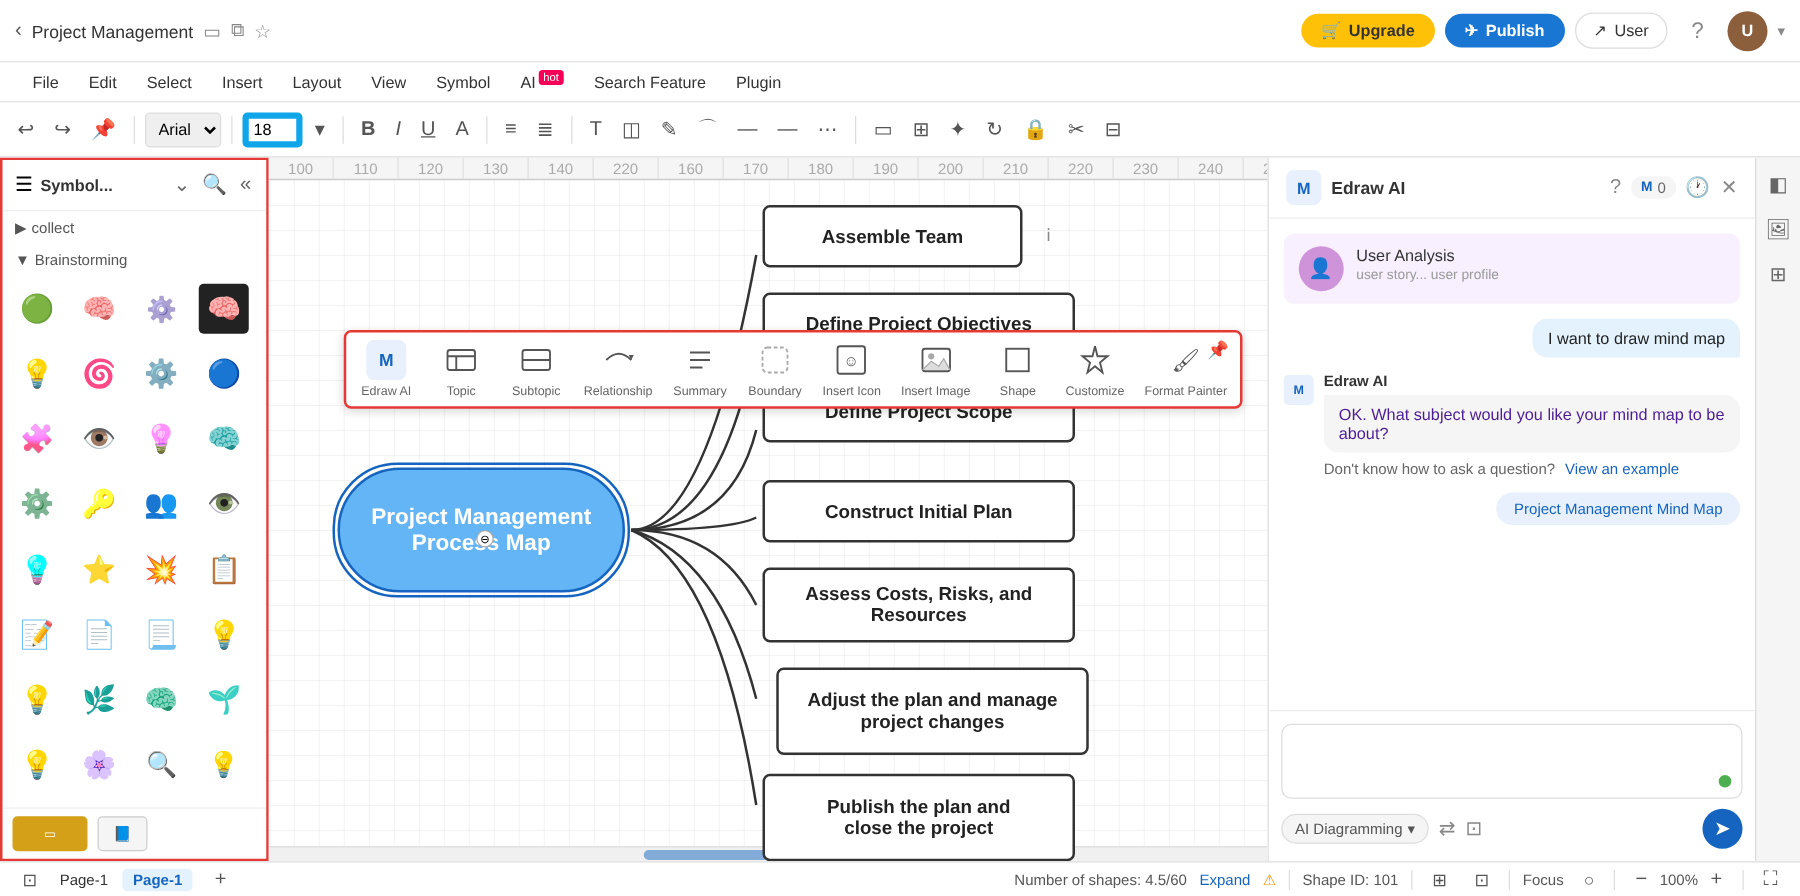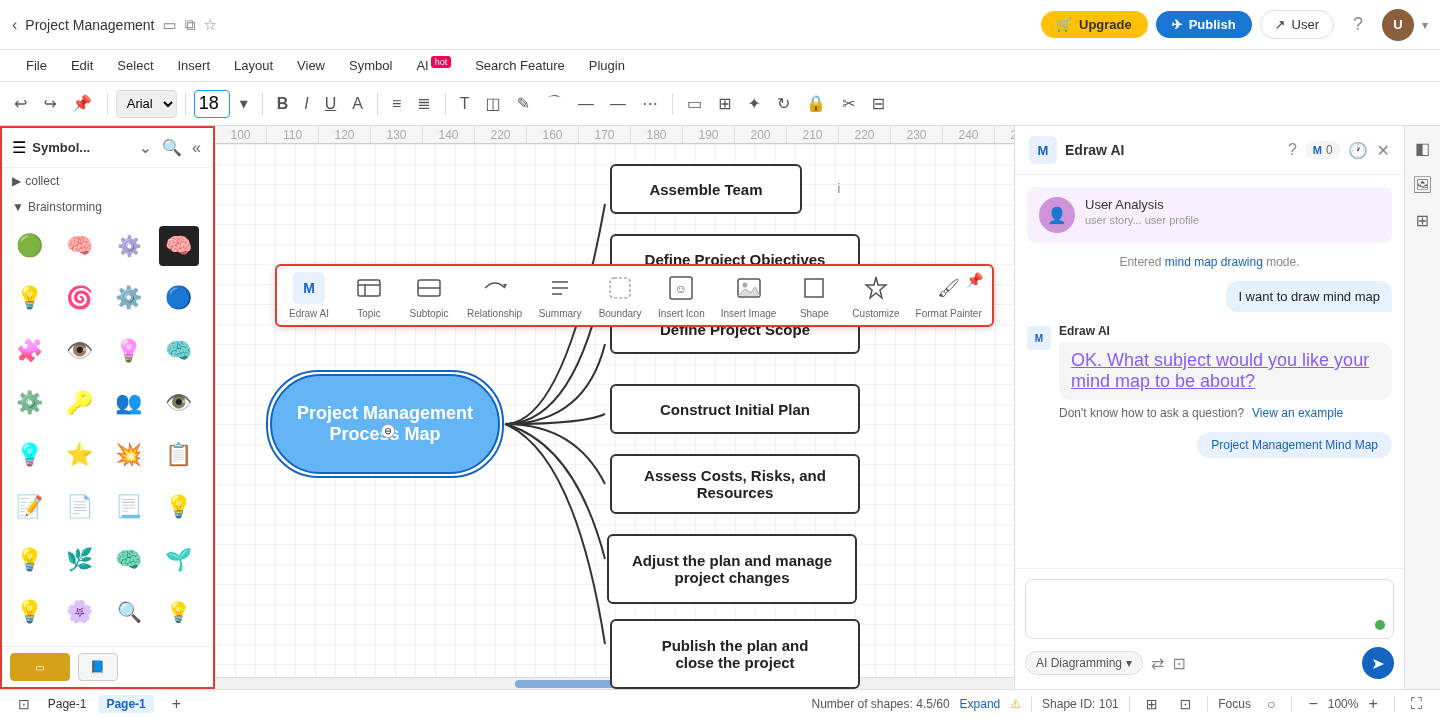--- a/index.html
+++ b/index.html
@@ -44,21 +44,21 @@
       border-bottom: 1px solid #ddd;
       display: flex;
       align-items: center;
       padding: 0 8px;
       gap: 4px;
       flex-shrink: 0;
     }
     .tool-btn { background: none; border: none; color: #555; cursor: pointer; padding: 4px 6px; border-radius: 4px; font-size: 16px; display: flex; align-items: center; justify-content: center; }
     .tool-sep { width: 1px; height: 22px; background: #ddd; margin: 0 4px; }
     .font-select { border: 1px solid #ddd; border-radius: 4px; padding: 2px 6px; font-size: 13px; height: 28px; }
-    .font-size { border: 1px solid #0ea5e9; border-radius: 4px; padding: 2px 4px; font-size: 18px; width: 36px; height: 28px; }
+    .font-size { border: 5px solid #0ea5e9; border-radius: 4px; padding: 2px 4px; font-size: 13px; width: 48px; height: 28px; }
 
     
     #main {
       display: flex;
       flex: 1;
       overflow: hidden;
     }
 
     
     #sidebar {
@@ -290,21 +290,21 @@
       color: #222;
       max-width: 80%;
     }
 
     .ai-msg-row {
       display: flex;
       gap: 8px;
       align-items: flex-start;
     }
     .ai-msg-logo { width: 24px; height: 24px; background: #e8f0fe; border-radius: 4px; display: flex; align-items: center; justify-content: center; font-weight: bold; color: #1565c0; font-size: 10px; flex-shrink: 0; margin-top: 2px; }
-    .ai-msg-bubble { background: #f5f5f5; border-radius: 2px 12px 12px 12px; padding: 8px 12px; font-size: 18px; color: #8b5cf6; text-decoration: underline; }
+    .ai-msg-bubble { background: #f5f5f5; border-radius: 2px 12px 12px 12px; padding: 8px 12px; font-size: 13px; color: #4c1d95; }
 
     .ai-link { color: #1565c0; cursor: pointer; text-decoration: none; }
 
     .ai-suggestion {
       align-self: flex-end;
       background: #e8f0fe;
       border-radius: 16px;
       padding: 6px 14px;
       font-size: 12px;
       color: #1565c0;
@@ -670,21 +670,21 @@
         <path d="M290 280 Q360 310 390 500" fill="none" stroke="#333" stroke-width="2"></path>
       </svg>
 
       <div class="node-central" style="left:55px;top:230px;">
         <span>Project Management<br>Process Map</span>
       </div>
 
       <div style="position:absolute;left:51px;top:226px;width:238px;height:108px;border:2px solid #1565c0;border-radius:52px;pointer-events:none;z-index:6;"></div>
       <div style="position:absolute;left:166px;top:280px;width:14px;height:14px;border:1px solid #aaa;background:white;border-radius:50%;z-index:7;display:flex;align-items:center;justify-content:center;font-size:9px;">⊖</div>
 
-      <div class="node-box" style="left:395px;top:20px;width:192px;min-height:50px;">
+      <div class="node-box" style="left:395px;top:20px;width:208px;min-height:50px;">
         <span>Assemble Team</span>
       </div>
 
       <div style="position:absolute;left:622px;top:34px;font-size:14px;color:#888;cursor:pointer;z-index:6;">ℹ</div>
 
       <div class="node-box" style="left:395px;top:90px;width:250px;min-height:50px;">
         <span>Define Project Objectives</span>
       </div>
 
       <div class="node-box" style="left:395px;top:160px;width:250px;min-height:50px;">
@@ -692,21 +692,21 @@
       </div>
 
       <div class="node-box" style="left:395px;top:240px;width:250px;min-height:50px;">
         <span>Construct Initial Plan</span>
       </div>
 
       <div class="node-box" style="left:395px;top:310px;width:250px;min-height:60px;text-align:center;">
         <span>Assess Costs, Risks, and<br>Resources</span>
       </div>
 
-      <div class="node-box" style="left:392px;top:390px;width:250px;min-height:70px;text-align:center;">
+      <div class="node-box" style="left:406px;top:390px;width:250px;min-height:70px;text-align:center;">
         <span>Adjust the plan and manage<br>project changes</span>
       </div>
 
       <div class="node-box" style="left:395px;top:475px;width:250px;min-height:70px;text-align:center;">
         <span>Publish the plan and<br>close the project</span>
       </div>
 
       <div style="position:absolute;bottom:0;left:0;right:0;height:12px;background:#f0f0f0;border-top:1px solid #ddd;">
         <div style="width:100px;height:8px;margin:2px 0 2px 300px;background:#1565c0;border-radius:4px;opacity:0.5;"></div>
       </div>
@@ -729,23 +729,20 @@
     <div id="ai-body">
 
       <div class="ai-card">
         <div class="ai-card-icon">👤</div>
         <div>
           <div class="ai-card-text">User Analysis</div>
           <div class="ai-card-subtext">user story...  user profile</div>
         </div>
       </div>
 
-      <div class="ai-system-msg">
-        Entered <span style="color:#1565c0;">mind map drawing</span> mode.
-      </div>
 
       <div class="user-bubble">I want to draw mind map</div>
 
       <div class="ai-msg-row">
         <div class="ai-msg-logo">M</div>
         <div>
           <div style="font-size:12px;font-weight:600;color:#333;margin-bottom:4px;">Edraw AI</div>
           <div class="ai-msg-bubble">OK. What subject would you like your mind map to be about?</div>
           <div style="font-size:12px;color:#666;margin-top:6px;display:flex;gap:8px;align-items:center;">
             <span>Don't know how to ask a question?</span>

